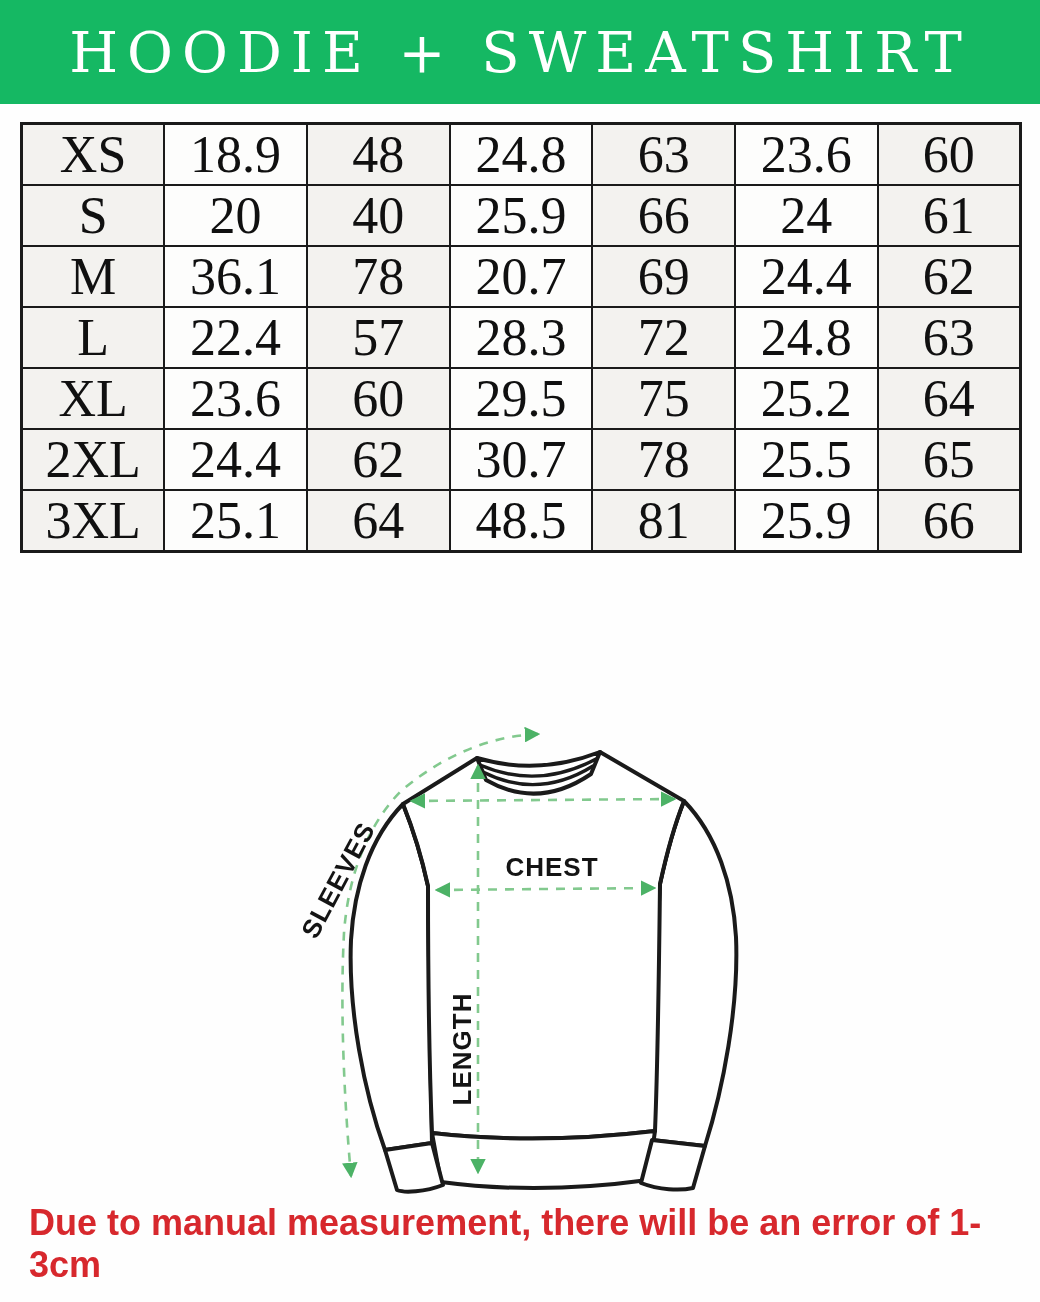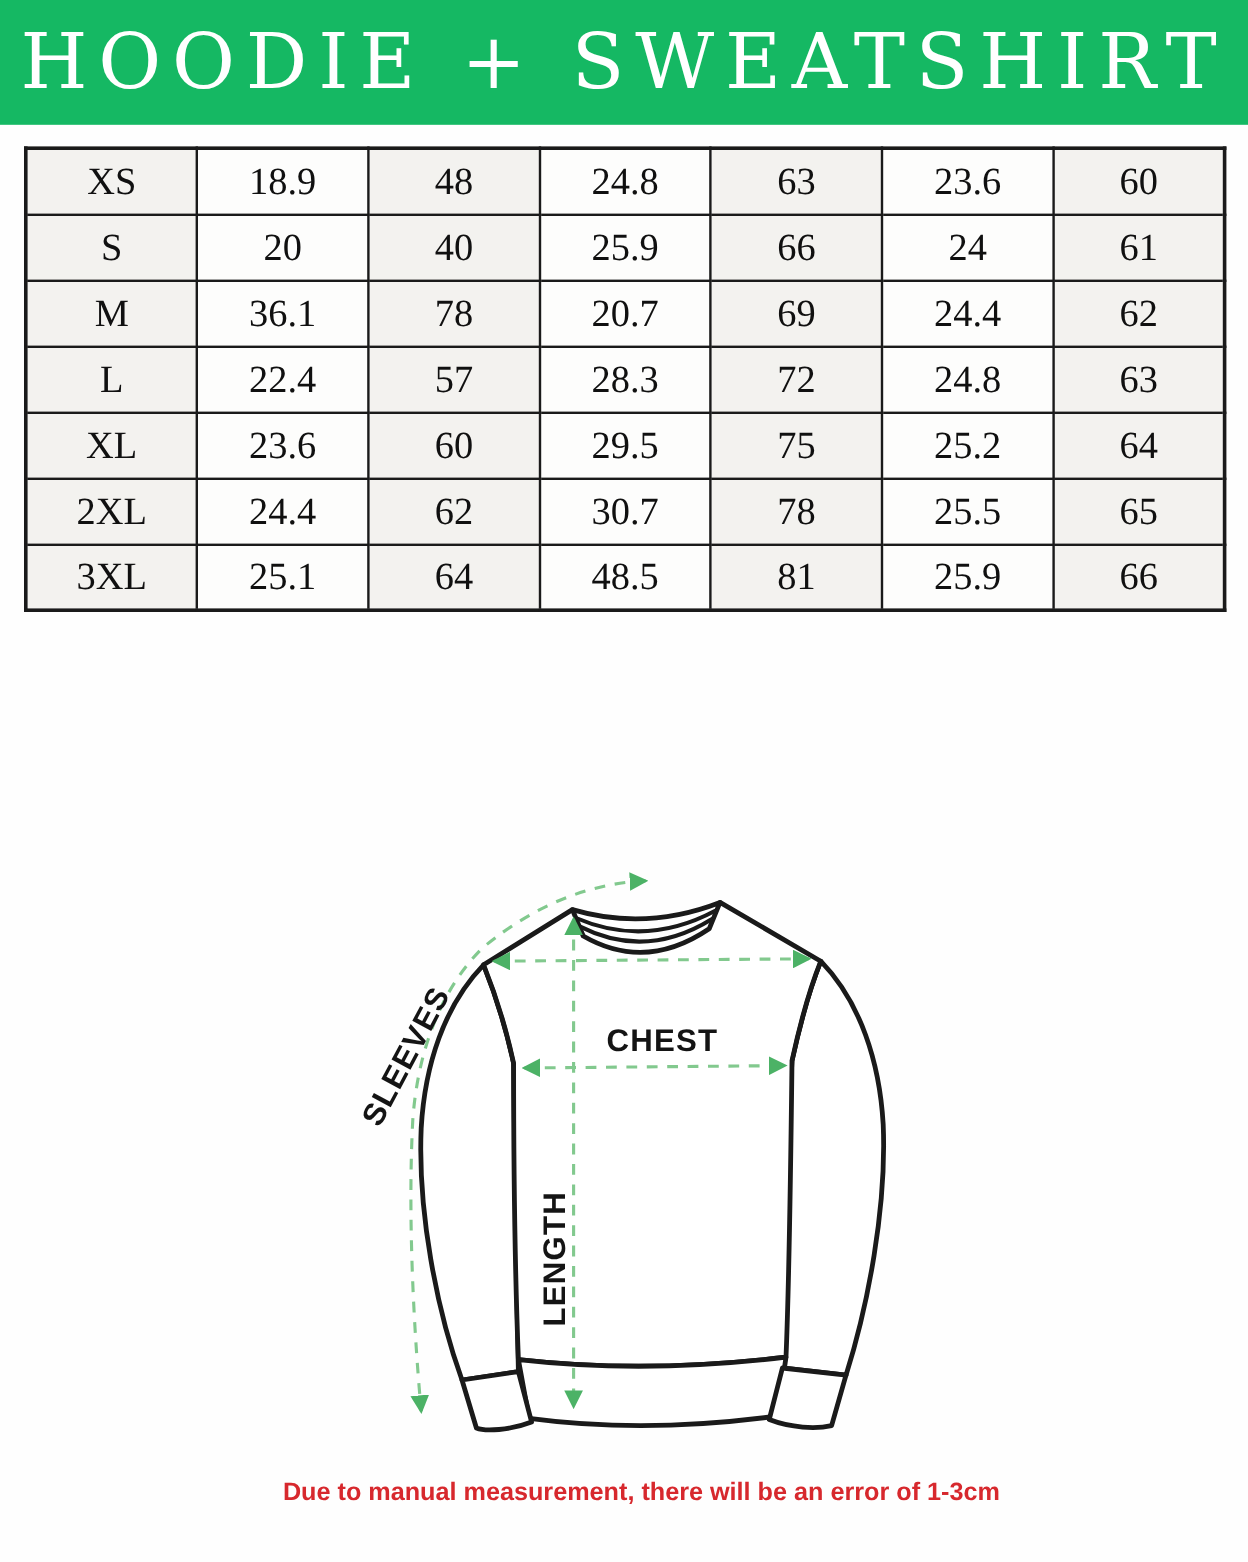--- a/index.html
+++ b/index.html
@@ -23,21 +23,21 @@
   }
   
   .banner{
     position:absolute;left:0;top:0;width:1040px;height:104px;
     background:var(--banner-green);
     display:flex;align-items:center;justify-content:center;
   }
   .banner h1{
     font-family:"DejaVu Serif", serif;
     font-weight:400;
-    font-size:64px;
+    font-size:56px;
     letter-spacing:9px;
     color:var(--banner-text);
     white-space:nowrap;
   }
   
   .size-table{
     position:absolute;left:20px;top:122px;width:1002px;
     border-collapse:collapse;
     table-layout:fixed;
     border:3px solid var(--line-dark);
@@ -52,21 +52,21 @@
   .size-table thead tr.unit-row{height:54px;}
   .size-table tbody tr{height:55px;}
   .size-table thead th{
     font-family:"Liberation Sans", sans-serif;
     font-weight:700;font-size:25px;color:#111;
     letter-spacing:0px;
   }
   .size-table thead tr.group-row th{border-bottom-width:3px;background:var(--cell-tint);}
   .size-table td{
     font-family:"Liberation Serif", serif;
-    font-size:32px;color:#101010;
+    font-size:52px;color:#101010;
   }
   .cell-tint{background:var(--cell-tint);}
   .cell-plain{background:var(--cell-white);}
   
   .diagram{
     position:absolute;left:280px;top:678px;width:530px;height:542px;
   }
   .garment{
     fill:#ffffff;stroke:var(--line-dark);stroke-width:4;
     stroke-linejoin:round;stroke-linecap:round;
@@ -81,21 +81,21 @@
   }
   .measure-label{
     font-family:"Liberation Sans", sans-serif;
     font-weight:700;font-size:26px;fill:#141414;letter-spacing:1px;
   }
   
   .footnote{
     position:absolute;left:0;top:1222px;width:1040px;height:44px;
     display:flex;align-items:center;justify-content:center;
     font-family:"Liberation Sans", sans-serif;
-    font-weight:700;font-size:21px;
+    font-weight:700;font-size:36px;
     color:var(--footnote-red);
     letter-spacing:0px;
     padding-left:29px;
   }
 </style>
 </head>
 <body>
 
 <div class="page">
 

